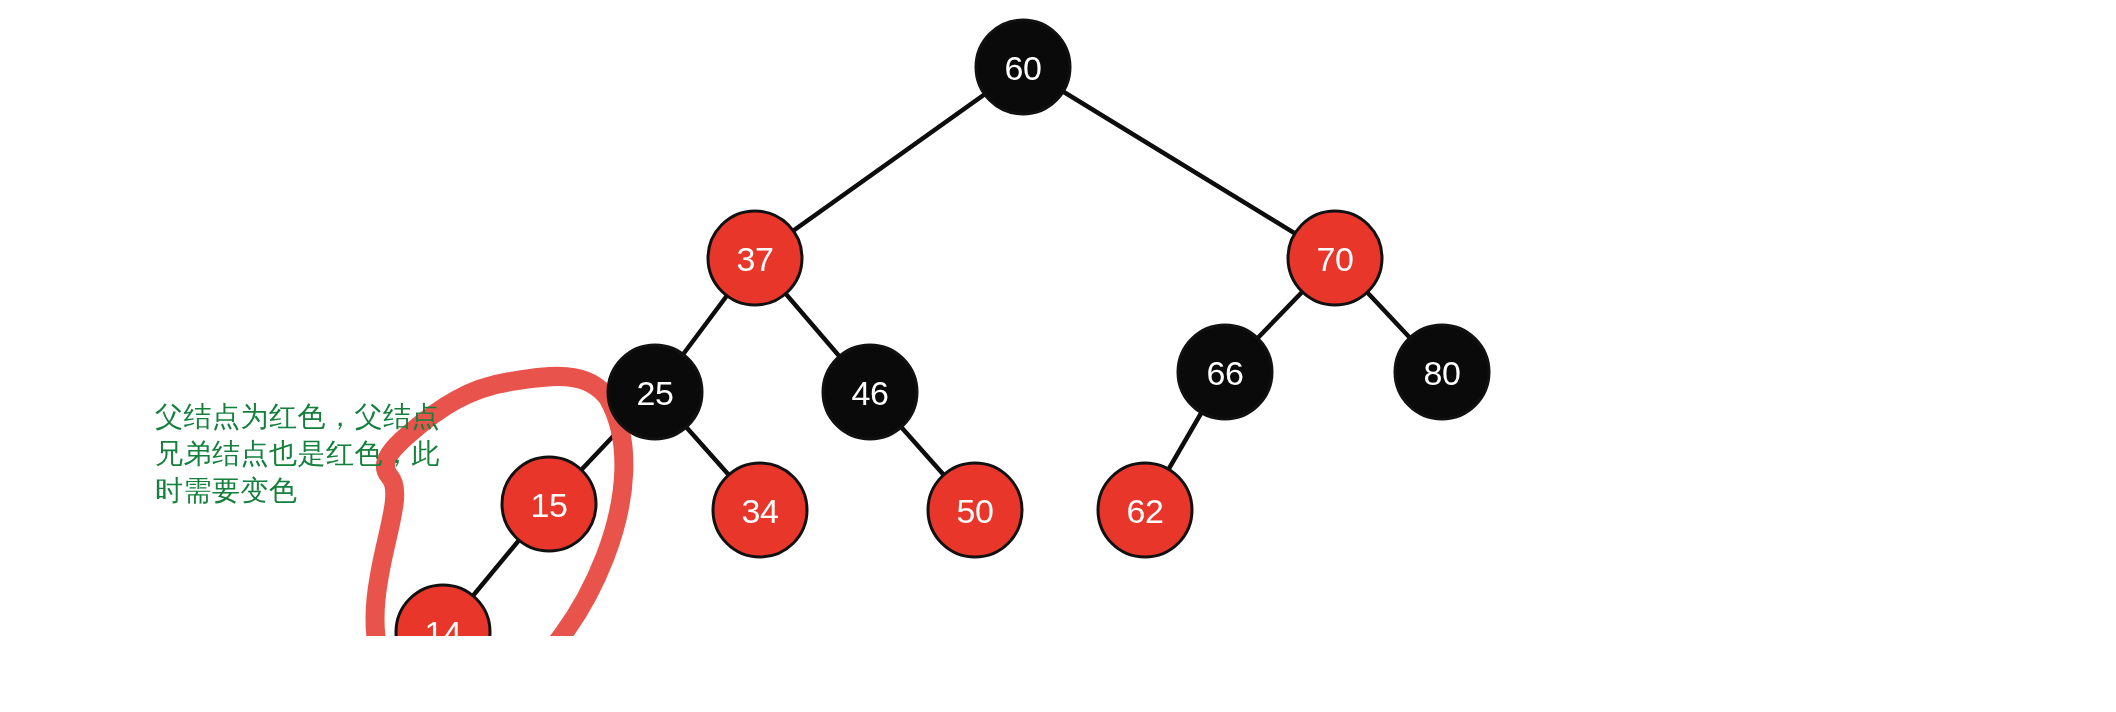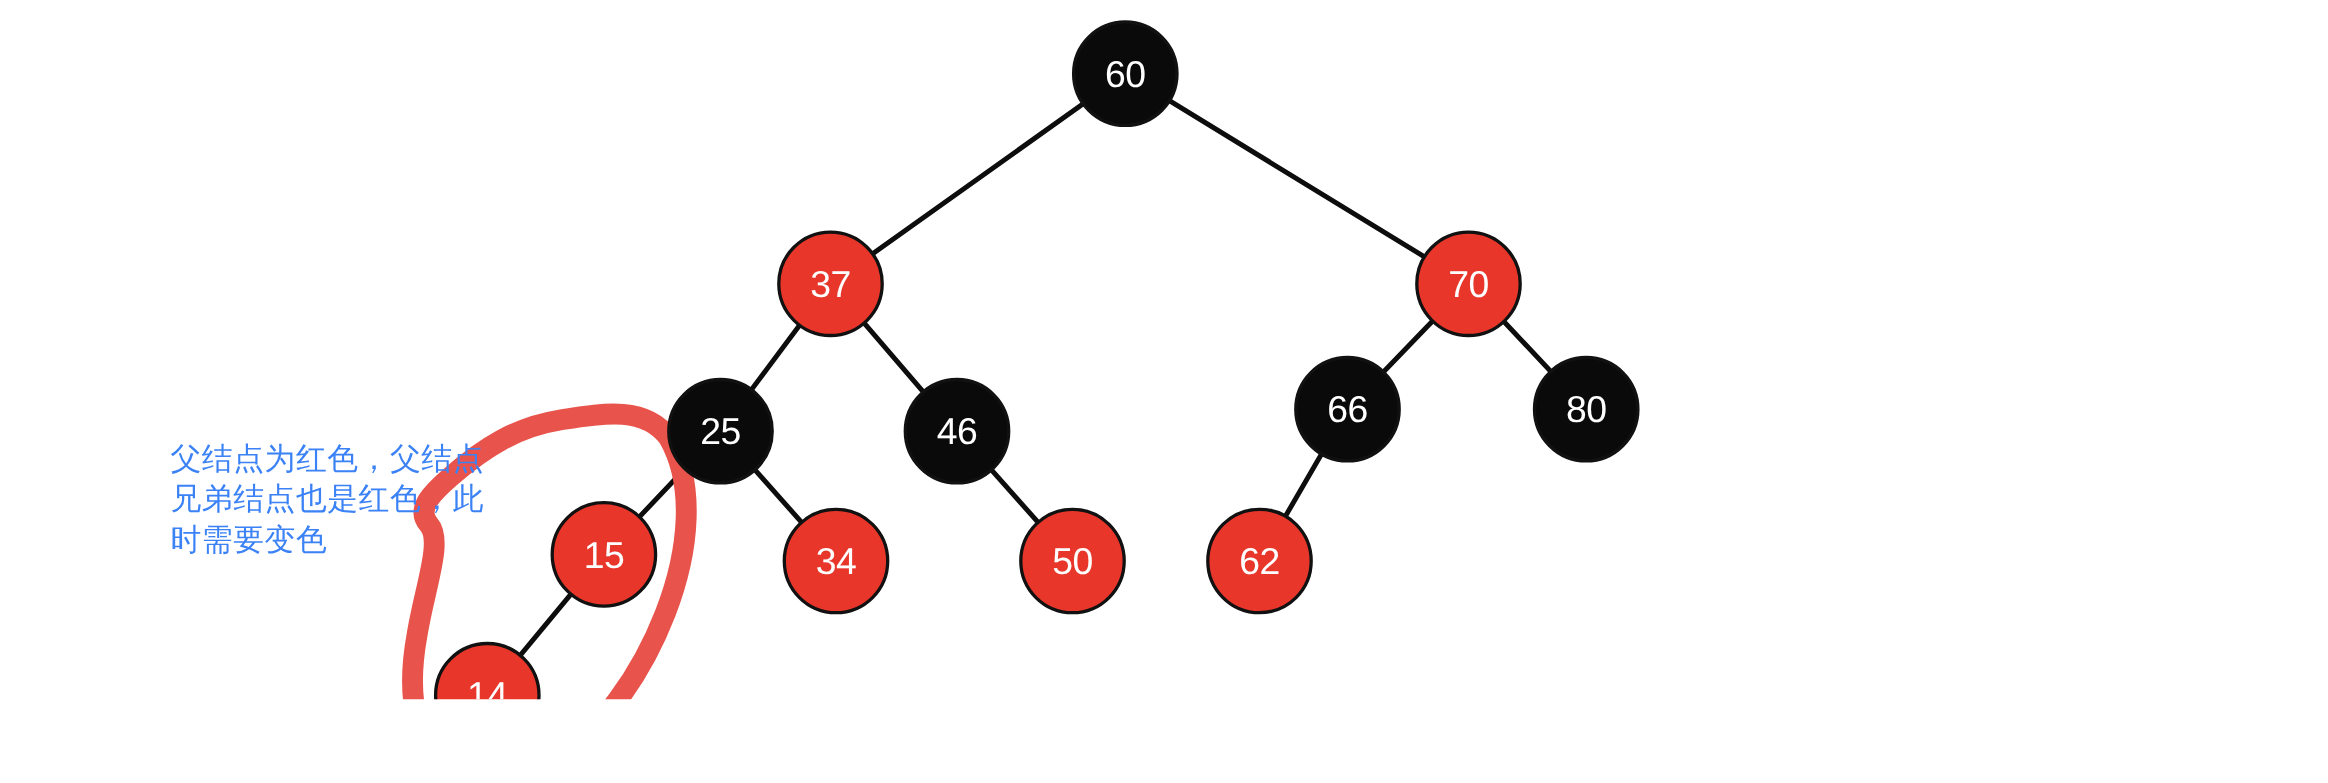--- a/index.html
+++ b/index.html
@@ -138,17 +138,17 @@
           <circle cx="1145" cy="510" r="47" class="node-circle" fill="#E8362A" stroke="#111111"></circle>
           <text x="1145" y="511" class="node-label" fill="#ffffff">62</text>
         </g>
         <g>
           <circle cx="443" cy="632" r="47" class="node-circle" fill="#E8362A" stroke="#111111"></circle>
           <text x="443" y="633" class="node-label" fill="#ffffff">14</text>
         </g>
       </g>
   </svg>
 
-  <div id="annotation-text" style="color: #3b82f6;">父结点为红色，父结点
+  <div id="annotation-text" style="color: #15803d;">父结点为红色，父结点
 兄弟结点也是红色，此
 时需要变色</div>
 
 </div>
 
 </body></html>

